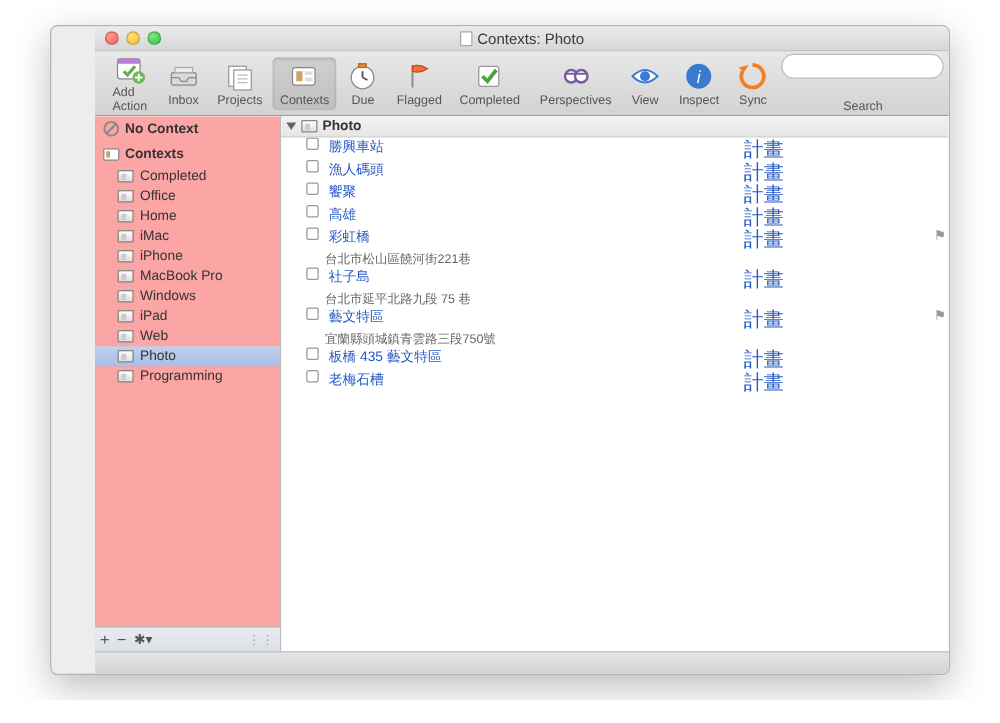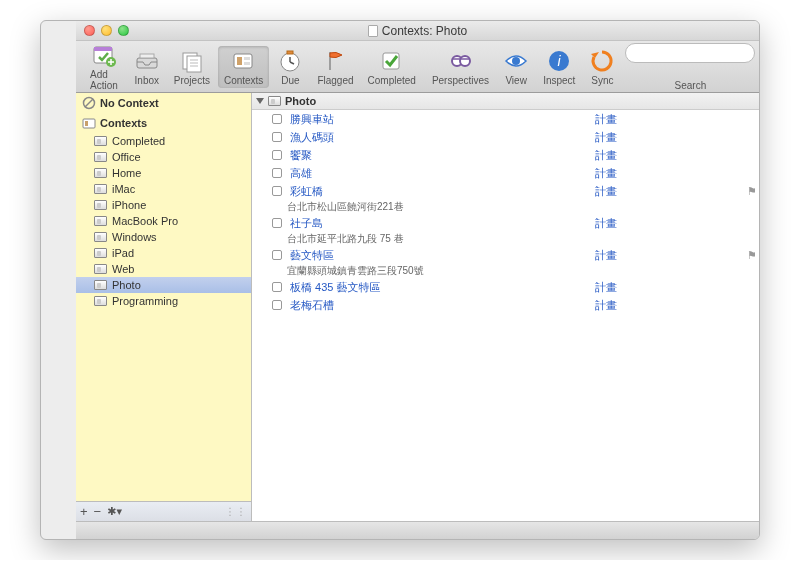--- a/index.html
+++ b/index.html
@@ -15,39 +15,39 @@
   .title .doc-icon { width: 10px; height: 12px; background: #fff; border: 1px solid #aaa; border-radius: 1px; display:inline-block; }
   .toolbar { height: 52px; background: linear-gradient(#e8e8e8,#d2d2d2); border-bottom: 1px solid #9c9c9c; display: flex; align-items: center; padding: 0 8px; gap: 2px; }
   .tb-item { display: flex; flex-direction: column; align-items: center; font-size: 10px; color: #555; padding: 2px 6px; cursor: default; }
   .tb-item.selected { background: linear-gradient(#d0d0d0,#bfbfbf); border-radius: 4px; box-shadow: inset 0 1px 3px rgba(0,0,0,0.2); }
   .tb-icon { width: 26px; height: 26px; display: flex; justify-content: center; align-items: center; margin-bottom: 1px; }
   .tb-sep { width: 8px; }
   .tb-flex { flex: 1; }
   .search { width: 130px; height: 20px; background: #fff; border: 1px solid #bbb; border-radius: 10px; font-size: 11px; padding: 0 8px; }
   .search-label { font-size: 10px; color: #555; margin-top: 17px; text-align:center; }
   .body { flex: 1; display: flex; background: #fff; overflow: hidden; }
-  .sidebar { width: 176px; background: #fef9c3; border-right: 1px solid #bcbcbc; display: flex; flex-direction: column; font-size: 11px; }
+  .sidebar { width: 149px; background: #fca5a5; border-right: 1px solid #bcbcbc; display: flex; flex-direction: column; font-size: 11px; }
   .sb-head { padding: 3px 6px; display: flex; align-items: center; gap: 4px; color: #333; font-weight: bold; }
   .sb-head .ico { width: 14px; height: 14px; }
   .sb-list { flex: 1; overflow: auto; }
   .sb-row { padding: 2px 6px 2px 18px; display: flex; align-items: center; gap: 5px; color: #333; cursor: default; }
   .sb-row.selected { background: linear-gradient(#c2d0ed,#a9bfe7); }
   .ctx-ico { width: 13px; height: 10px; border: 1px solid #888; border-radius: 1px; background: linear-gradient(#fff,#ddd); position: relative; }
   .ctx-ico::after { content:""; position:absolute; left:2px; top:2px; width:4px; height:5px; background:#ccc; border-radius:1px; }
   .sb-footer { height: 20px; border-top: 1px solid #bcbcbc; display: flex; align-items: center; padding: 0 4px; gap: 6px; color: #555; background: linear-gradient(#e9edf3,#dcdfe6);}
   .sb-footer span { font-size: 13px; cursor: default; }
   .sb-footer .grip { margin-left: auto; font-size: 10px; color: #aaa; letter-spacing: 1px; }
   .main { flex: 1; display: flex; flex-direction: column; background:#fff; }
   .main-head { height: 17px; background: linear-gradient(#f2f2f2,#e6e6e6); border-bottom: 1px solid #ccc; display: flex; align-items: center; font-size: 11px; font-weight: bold; color: #333; padding-left: 4px; gap: 4px; }
   .disclose { width: 0; height: 0; border-left: 4px solid transparent; border-right: 4px solid transparent; border-top: 6px solid #666; }
   .main-list { flex: 1; overflow: auto; }
-  .row { display: flex; align-items: center; height: 18px; font-size: 11px; padding-left: 6px; border-bottom: 0; position:relative;}
+  .row { display: flex; height: 18px; font-size: 11px; padding-left: 6px; border-bottom: 0; position:relative;}
   .row .chk { width: 10px; height: 10px; border: 1px solid #999; border-radius: 2px; background:#fff; margin: 0 6px 0 14px; flex-shrink:0;}
   .row .task { color: #2659c4; flex: 1; white-space: nowrap; overflow: hidden; text-overflow: ellipsis; padding-left:2px;}
-  .row .proj { color: #2659c4; width: 150px; font-size: 11px; }
+  .row .proj { color: #2659c4; width: 150px; font-size: 16px; }
   .row .flag { width: 14px; text-align:center; color:#999; font-size:11px; }
   .subrow { font-size: 10px; color: #666; padding-left: 35px; height: 14px; display:flex; align-items:center; }
   .statusbar { height: 18px; background: linear-gradient(#e6e6e6,#d2d2d2); border-top: 1px solid #bcbcbc; }
   svg { display:block; }
 </style>
 </head>
 <body>
 
 <div class="window">
   <div class="titlebar">

